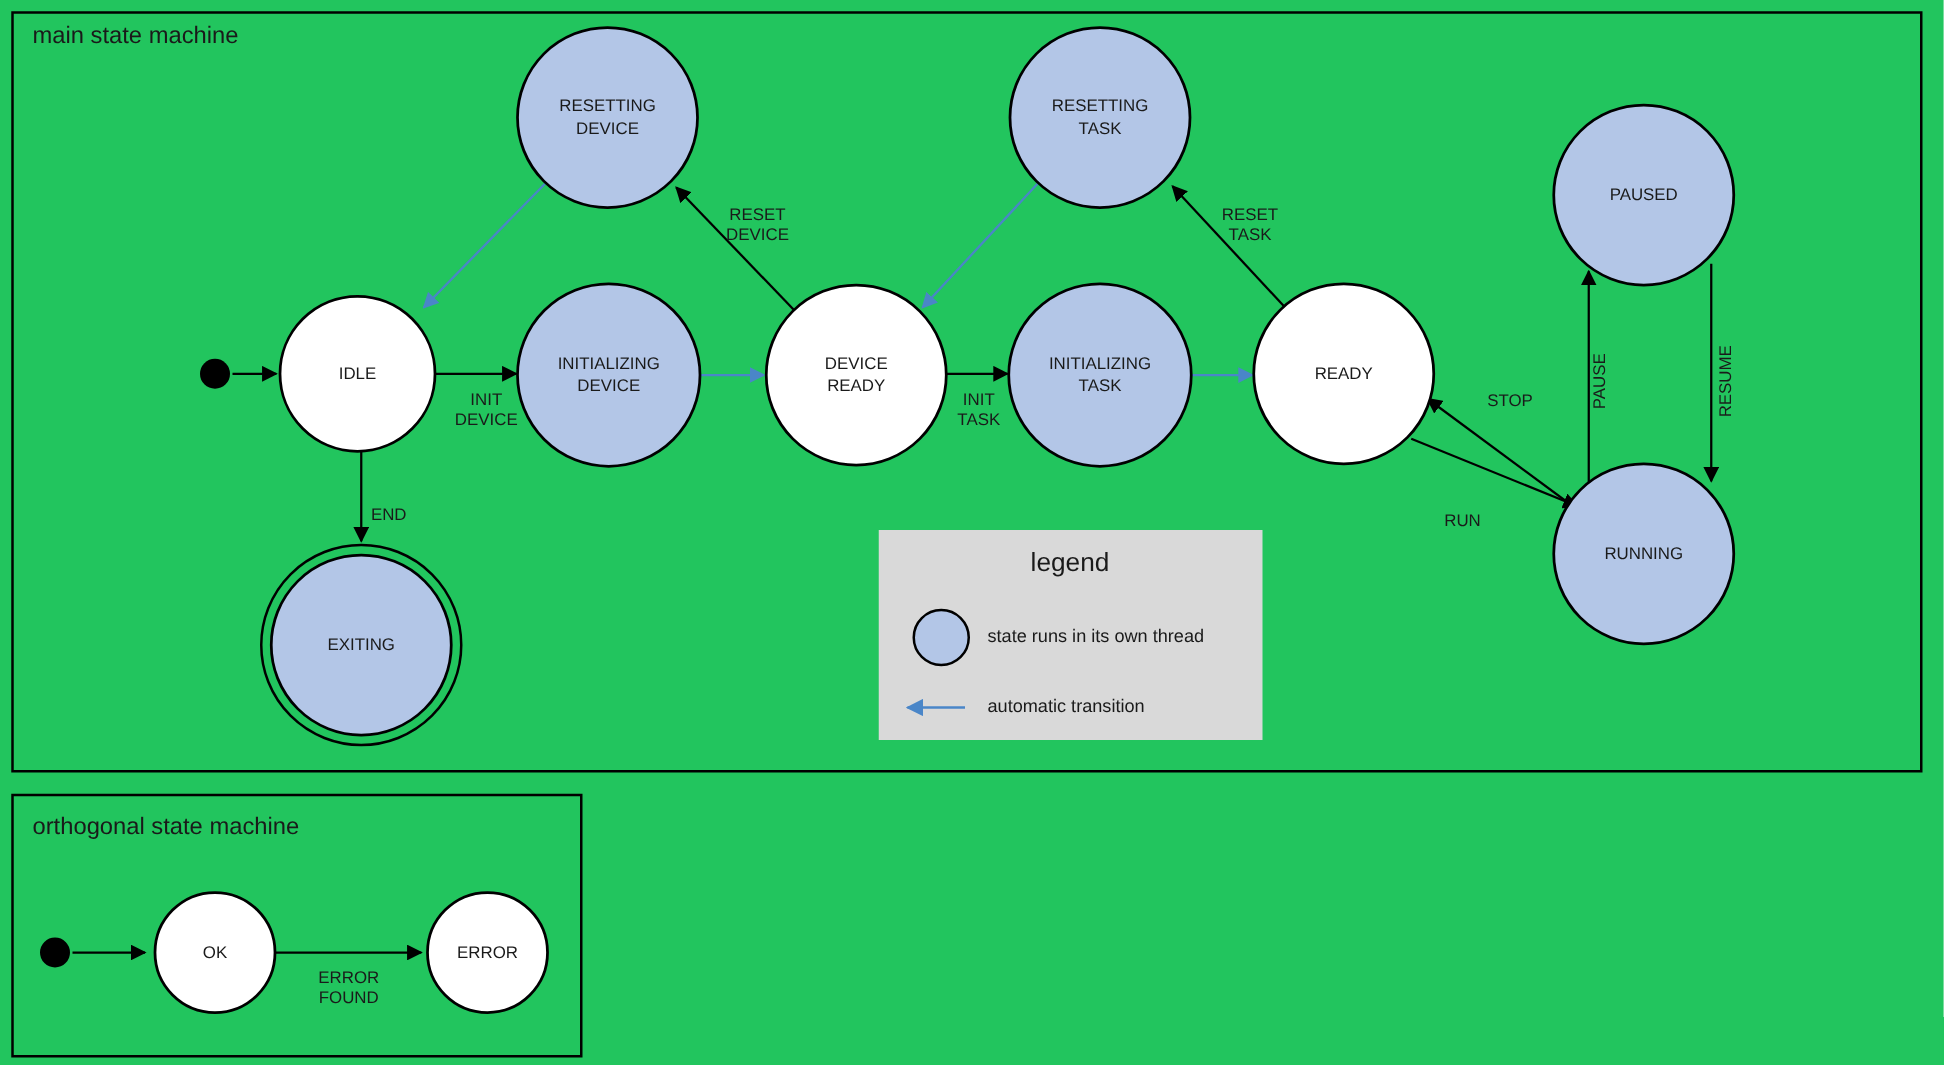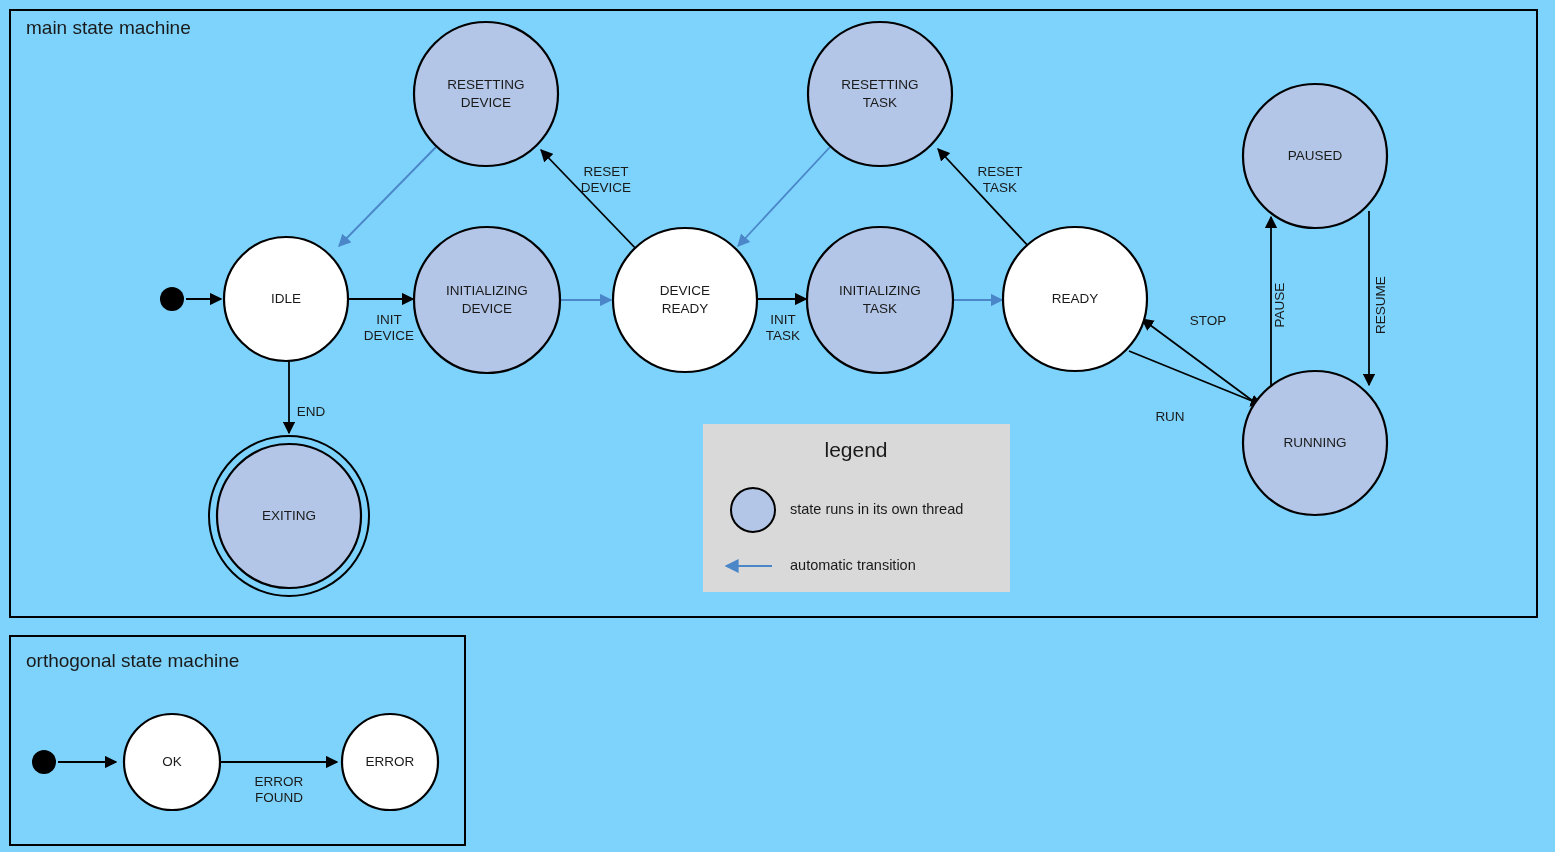--- a/index.html
+++ b/index.html
@@ -4,21 +4,21 @@
 <style>
   html, body {
     margin: 0;
     padding: 0;
     background: #ffffff;
   }
   #canvas {
     position: relative;
     width: 1555px;
     height: 852px;
-    background: #7dd3fc;
+    background: #22c55e;
     font-family: "Liberation Sans", sans-serif;
     overflow: hidden;
   }
   svg.layer {
     position: absolute;
     left: 0;
     top: 0;
     width: 1555px;
     height: 852px;
   }

